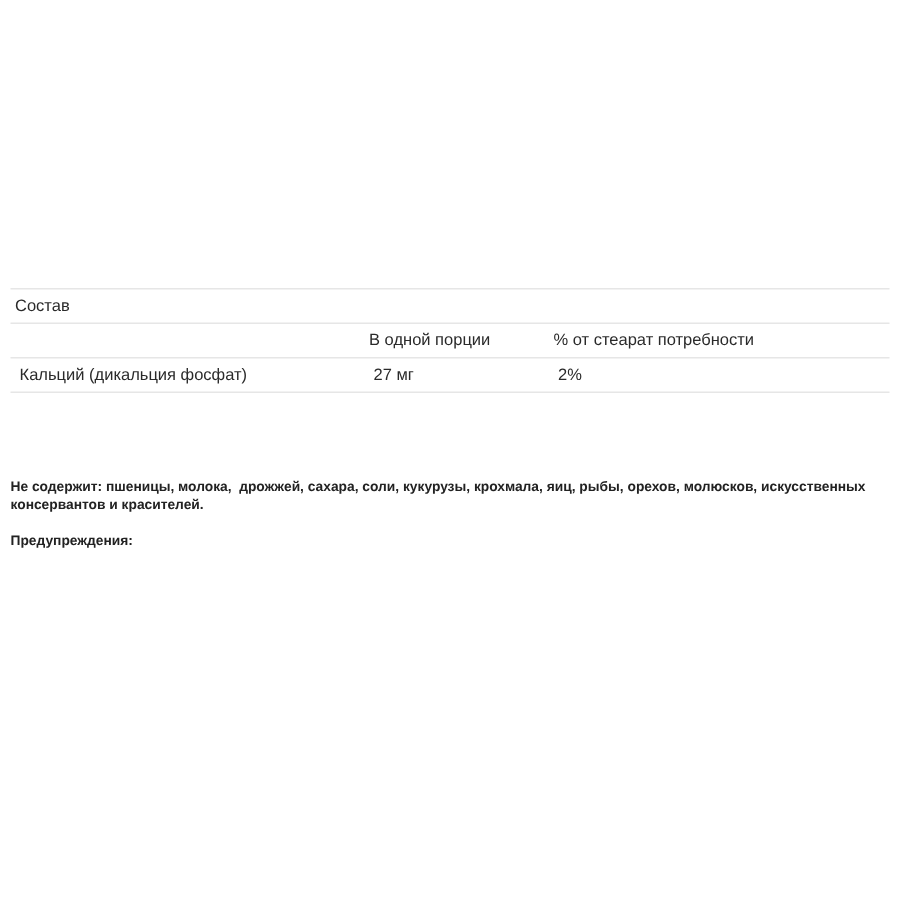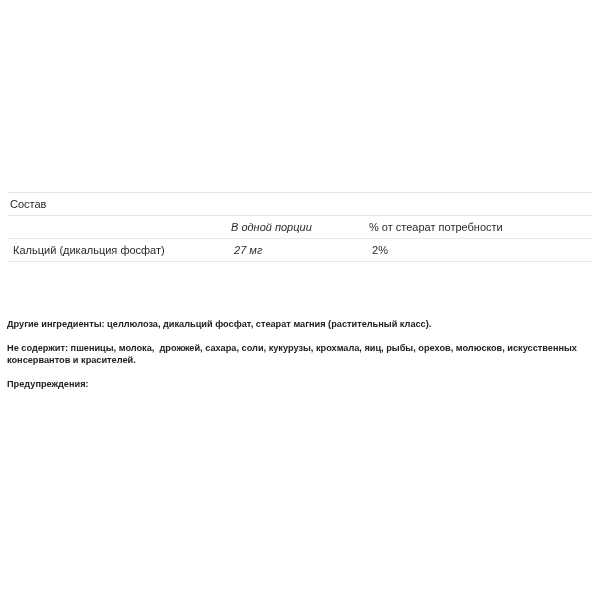--- a/index.html
+++ b/index.html
@@ -1,21 +1,21 @@
 <!DOCTYPE html>
 <html><head>
 <meta charset="utf-8">
 <style>
   html, body { margin: 0; padding: 0; background: #ffffff; }
   body { width: 600px; height: 600px; position: relative; overflow: hidden; font-family: "Liberation Sans", sans-serif; color: #222; }
   .table { position: absolute; left: 7px; top: 192px; width: 586px; border-top: 1px solid #e6e6e6; }
   .row { height: 22px; border-bottom: 1px solid #e6e6e6; position: relative; font-size: 11px; line-height: 22px; color: #2a2a2a; }
   .cell { position: absolute; top: 0; white-space: nowrap; }
   .c1 { left: 3px; text-align: right; }
-  .c2 { left: 224px; font-style: italic; }
+  .c2 { left: 239px; }
   .c3 { left: 362px; }
   .notes { position: absolute; left: 7px; top: 318px; width: 586px; font-size: 9.2px; font-weight: bold; color: #222; }
   .note { margin: 0 0 12px 0; line-height: 12px; }
 </style>
 </head>
 <body>
 
 <div class="table">
   <div class="row">
     <span class="cell c1">Состав</span>
@@ -26,16 +26,15 @@
     <span class="cell c3">% от стеарат потребности</span>
   </div>
   <div class="row">
     <span class="cell c1" style="white-space:pre"> Кальций (дикальция фосфат)</span>
     <span class="cell c2" style="white-space:pre"> 27 мг</span>
     <span class="cell c3" style="white-space:pre"> 2%</span>
   </div>
 </div>
 
 <div class="notes">
-  <p class="note">Другие ингредиенты: целлюлоза, дикальций фосфат, стеарат магния (растительный класс).</p>
   <p class="note" style="white-space:pre-wrap">Не содержит: пшеницы, молока,  дрожжей, сахара, соли, кукурузы, крохмала, яиц, рыбы, орехов, молюсков, искусственных консервантов и красителей.</p>
   <p class="note">Предупреждения:</p>
 </div>
 
 </body></html>

